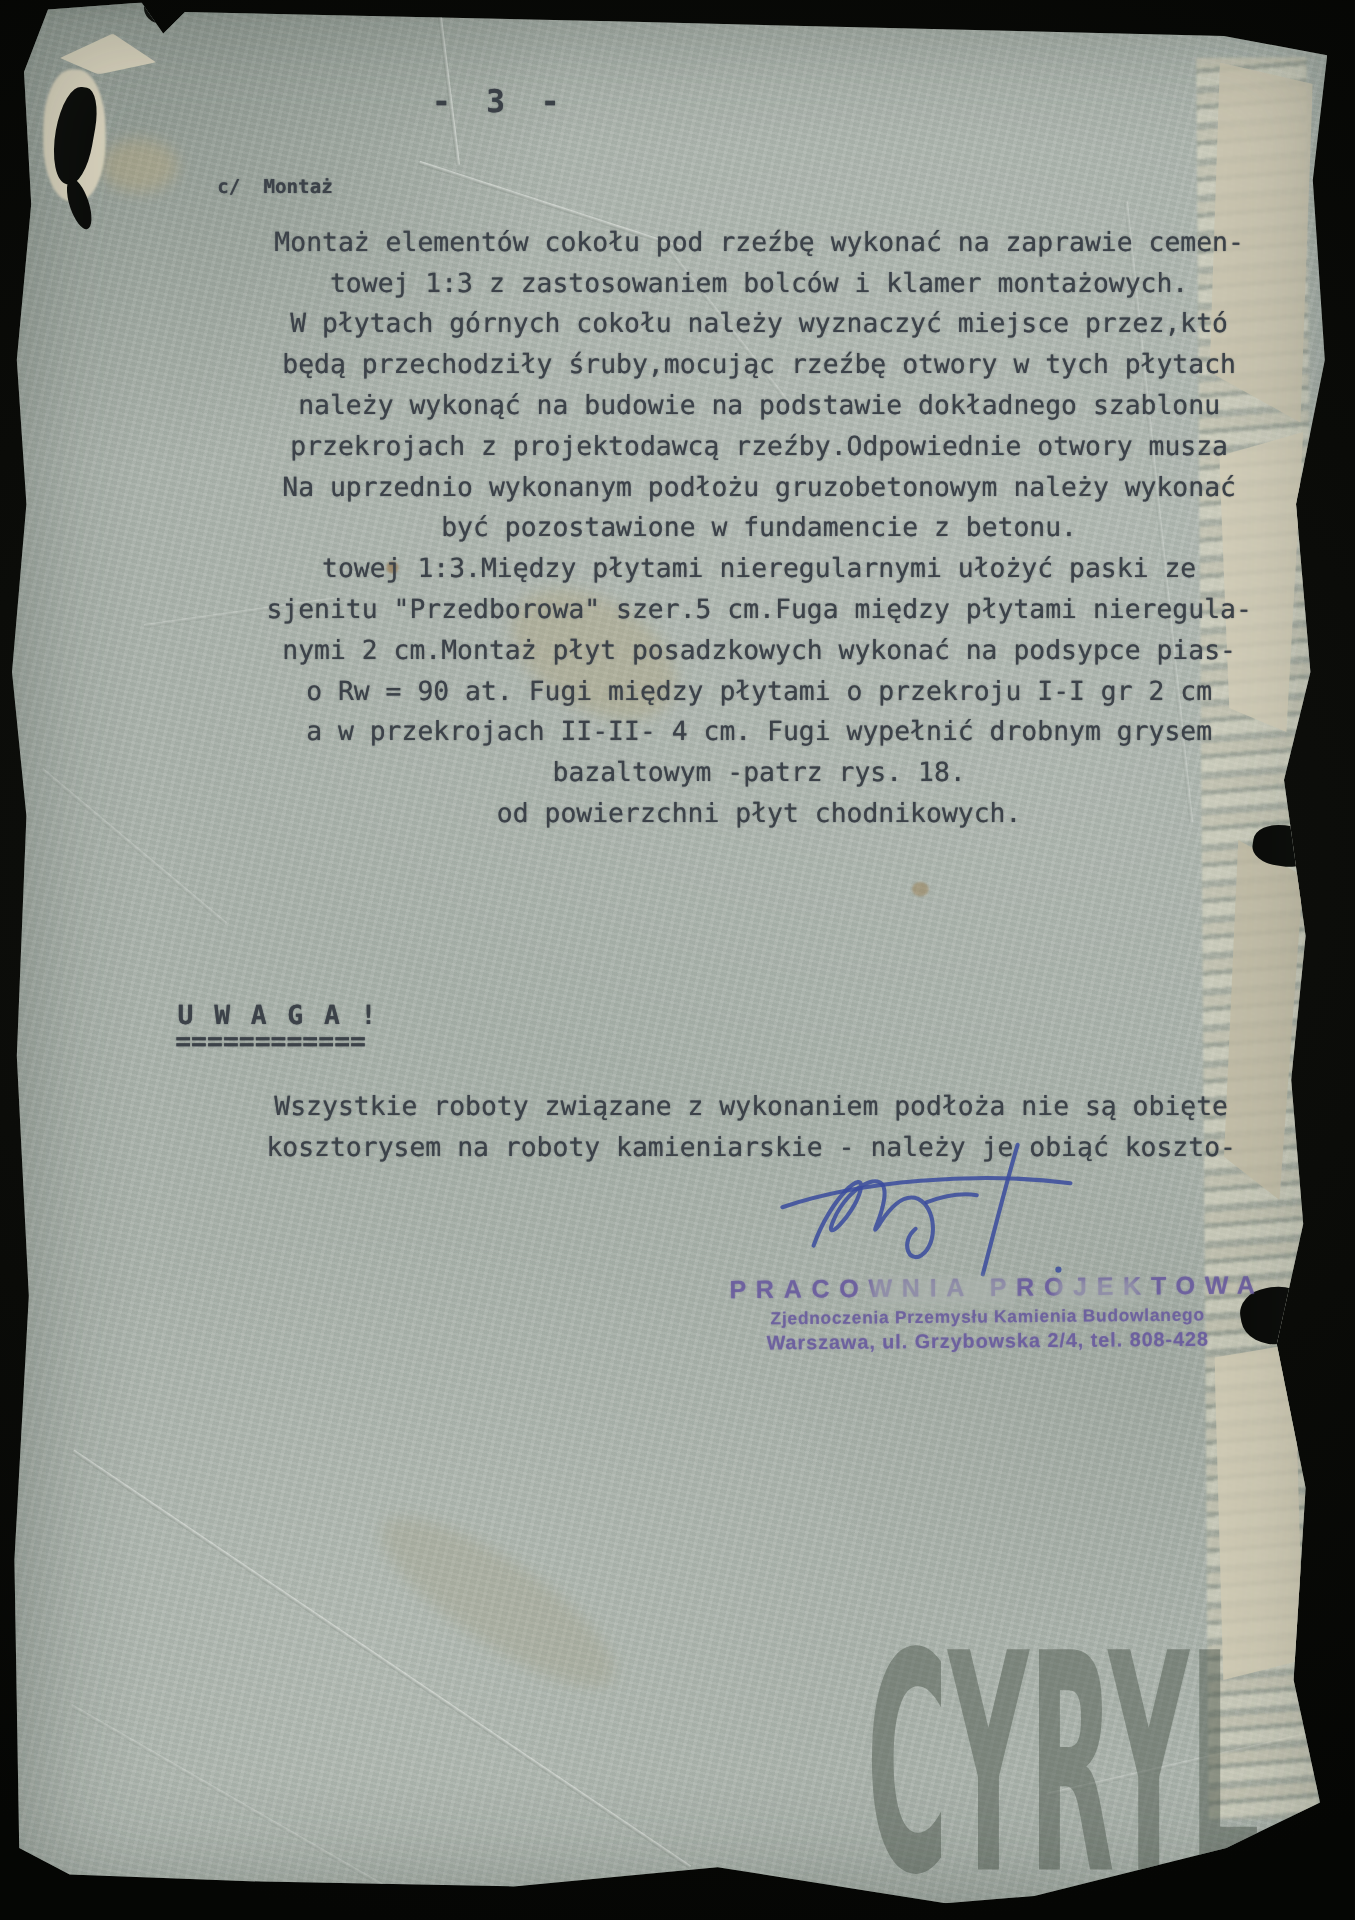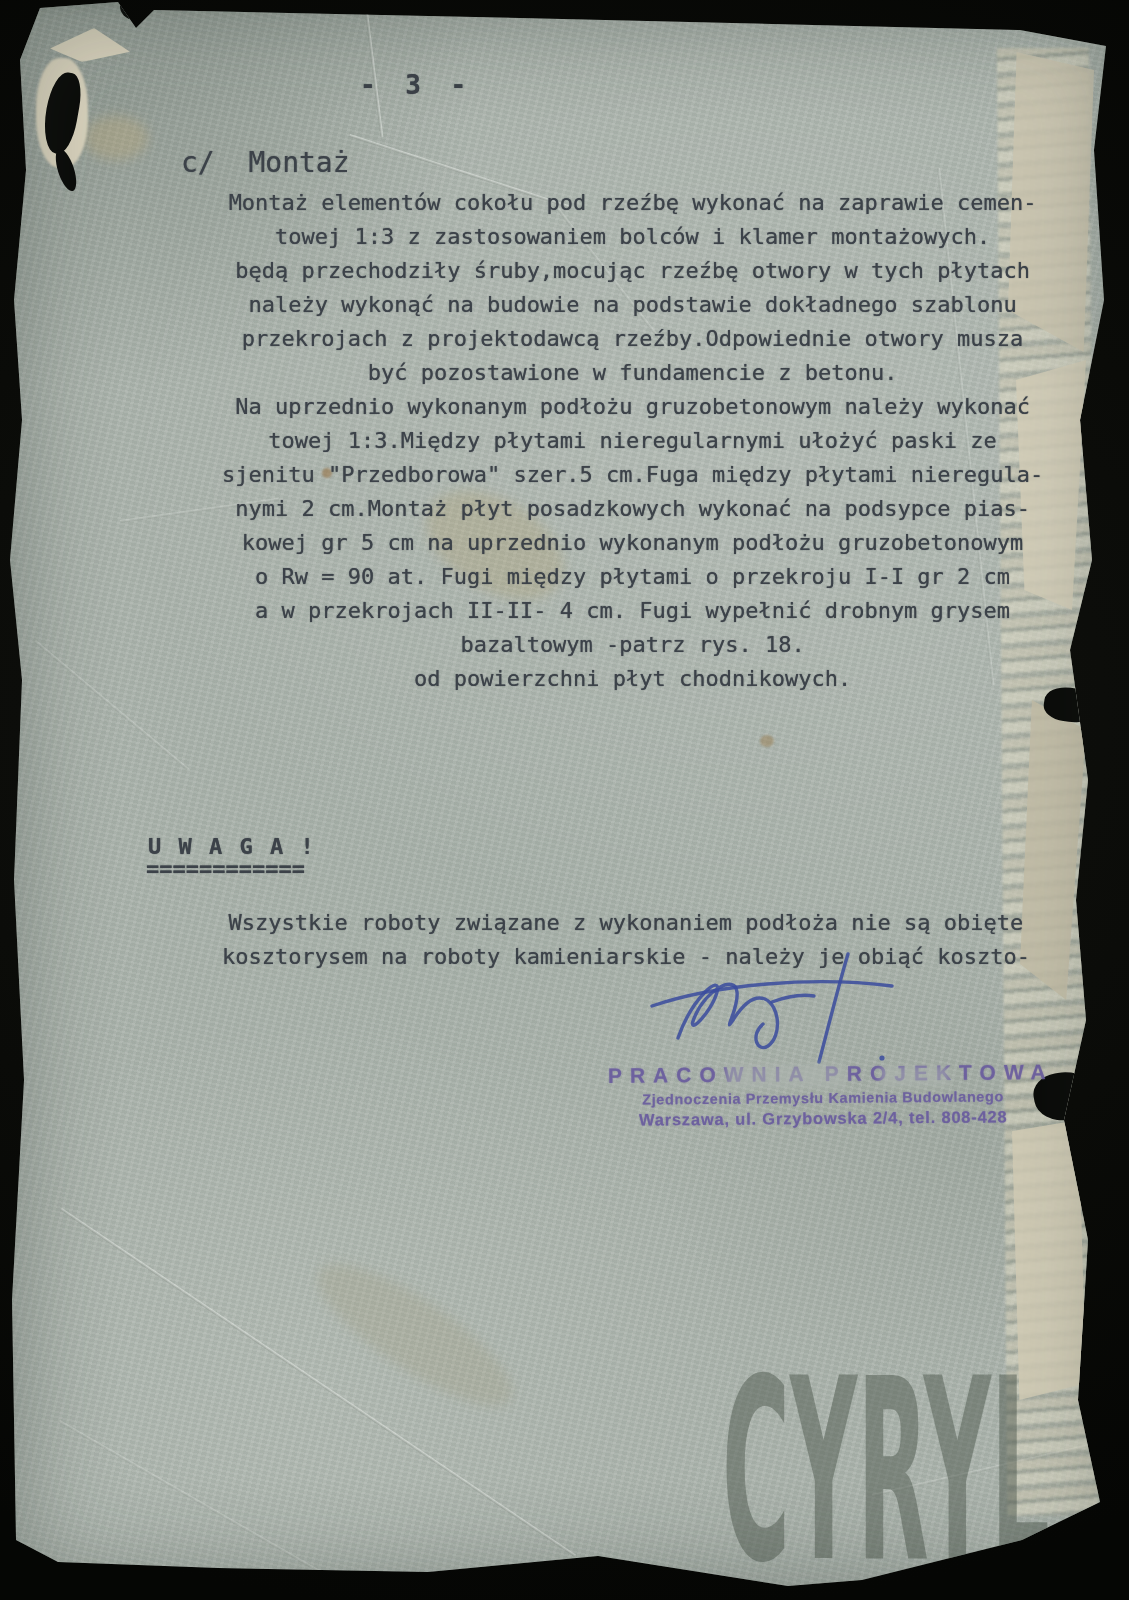--- a/index.html
+++ b/index.html
@@ -43,21 +43,21 @@
       repeating-linear-gradient(176deg,
         rgba(213,207,183,0.55) 0 9px, rgba(139,141,121,0.35) 9px 13px,
         rgba(231,225,201,0.5) 13px 24px, rgba(158,158,136,0.3) 24px 30px);
     filter:blur(1px); transform:rotate(-0.4deg);
   }
   .flap{position:absolute;pointer-events:none;background:#cbc5af;opacity:.85;filter:blur(0.4px);}
   .tear-hole{position:absolute;background:#0b0c0a;pointer-events:none;}
   .tear-rim{position:absolute;background:#d6d0bb;pointer-events:none;filter:blur(1px);}
   .typed{color:#3c4249;text-shadow:0 0 1.1px rgba(58,64,70,0.85);}
   .page-number{position:absolute;left:360px;top:70px;font-size:26px;letter-spacing:7px;font-weight:bold;}
-  .heading{position:absolute;left:181px;top:146px;font-size:28px;white-space:pre;font-weight:normal;}
+  .heading{position:absolute;left:181px;top:146px;font-size:16px;white-space:pre;font-weight:bold;}
   .body-block{position:absolute;left:222px;top:186px;font-size:22px;line-height:34px;}
   .tline{white-space:pre;height:34px;text-align:center;}
   .uwaga{position:absolute;left:148px;top:834px;font-size:22px;font-weight:bold;letter-spacing:2px;white-space:pre;}
   .uwaga-line{position:absolute;left:146px;top:856px;font-size:22px;font-weight:bold;letter-spacing:0px;white-space:pre;}
   .note-block{position:absolute;left:222px;top:906px;font-size:22px;line-height:34px;}
   .signature-svg{position:absolute;left:622px;top:946px;pointer-events:none;}
   .stamp{
     position:absolute;left:608px;top:1062px;width:430px;text-align:center;
     color:rgba(104,90,158,0.78);transform:rotate(-0.5deg);
     font-family:"Liberation Sans","DejaVu Sans",sans-serif;
@@ -107,29 +107,29 @@
     <div class="tear-rim" style="left:50px;top:28px;width:80px;height:34px;clip-path:polygon(0 60%,55% 0,100% 70%,40% 100%);"></div>
     <div class="tear-hole" style="left:46px;top:72px;width:32px;height:82px;border-radius:55% 45% 50% 60%;transform:rotate(10deg);"></div>
     <div class="tear-hole" style="left:58px;top:148px;width:16px;height:44px;border-radius:50%;transform:rotate(-18deg);"></div>
     <div class="tear-hole" style="left:120px;top:-6px;width:30px;height:26px;border-radius:0 0 50% 50%;transform:rotate(4deg);"></div>
 
     <div class="typed page-number">- 3 -</div>
     <div class="typed heading">c/  Montaż</div>
     <div class="typed body-block">
         <div class="tline">Montaż elementów cokołu pod rzeźbę wykonać na zaprawie cemen-</div>
         <div class="tline">towej 1:3 z zastosowaniem bolców i klamer montażowych.</div>
+        <div class="tline">W płytach górnych cokołu należy wyznaczyć miejsce przez,któ</div>
         <div class="tline">będą przechodziły śruby,mocując rzeźbę otwory w tych płytach</div>
         <div class="tline">należy wykonąć na budowie na podstawie dokładnego szablonu</div>
         <div class="tline">przekrojach z projektodawcą rzeźby.Odpowiednie otwory musza</div>
+        <div class="tline">Na uprzednio wykonanym podłożu gruzobetonowym należy wykonać</div>
         <div class="tline">być pozostawione w fundamencie z betonu.</div>
-        <div class="tline">Na uprzednio wykonanym podłożu gruzobetonowym należy wykonać</div>
         <div class="tline">towej 1:3.Między płytami nieregularnymi ułożyć paski ze</div>
         <div class="tline">sjenitu "Przedborowa" szer.5 cm.Fuga między płytami nieregula-</div>
         <div class="tline">nymi 2 cm.Montaż płyt posadzkowych wykonać na podsypce pias-</div>
-        <div class="tline">kowej gr 5 cm na uprzednio wykonanym podłożu gruzobetonowym</div>
         <div class="tline">o Rw = 90 at. Fugi między płytami o przekroju I-I gr 2 cm</div>
         <div class="tline">a w przekrojach II-II- 4 cm. Fugi wypełnić drobnym grysem</div>
         <div class="tline">bazaltowym -patrz rys. 18.</div>
         <div class="tline">od powierzchni płyt chodnikowych.</div>
       </div>
     <div class="typed uwaga">U W A G A !</div>
     <div class="typed uwaga-line">============</div>
     <div class="typed note-block">
         <div class="tline">Wszystkie roboty związane z wykonaniem podłoża nie są obięte</div>
         <div class="tline">kosztorysem na roboty kamieniarskie - należy je obiąć koszto-</div>

